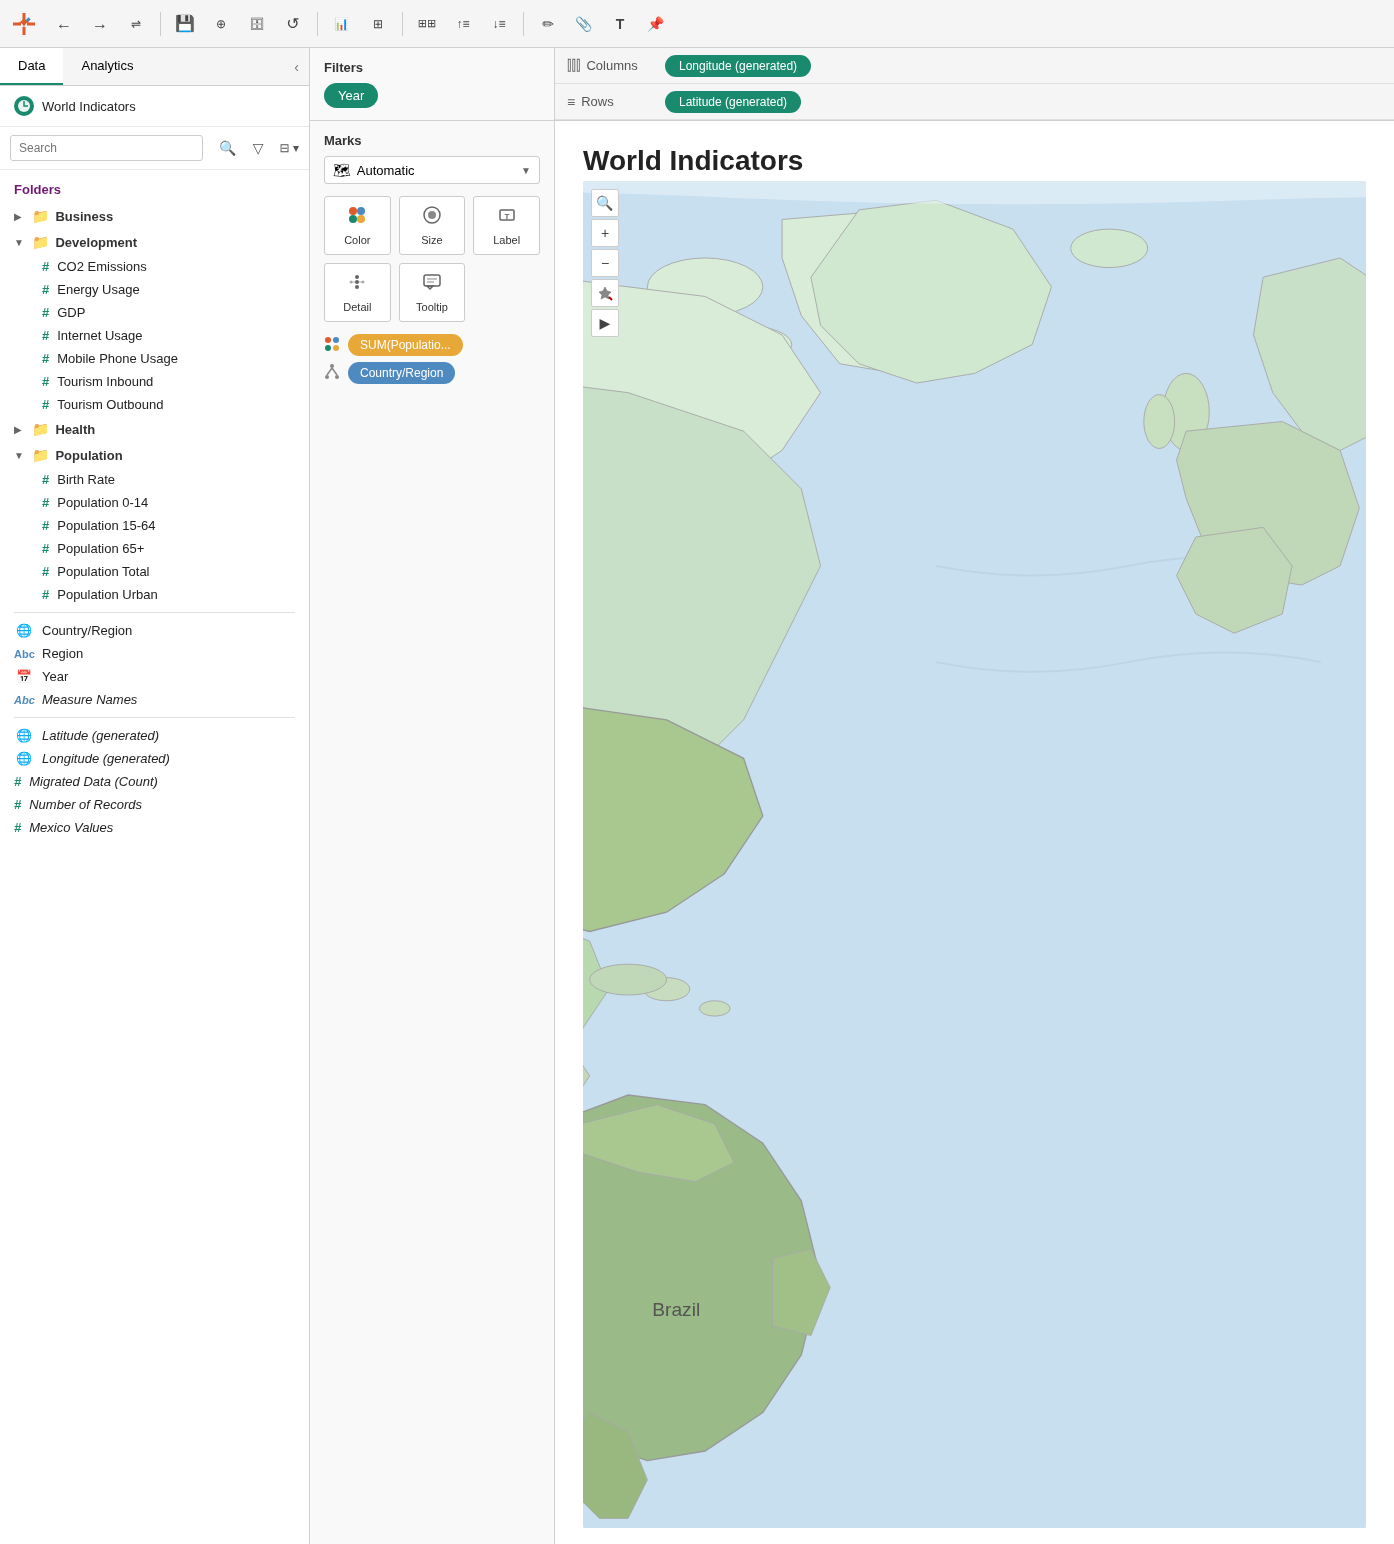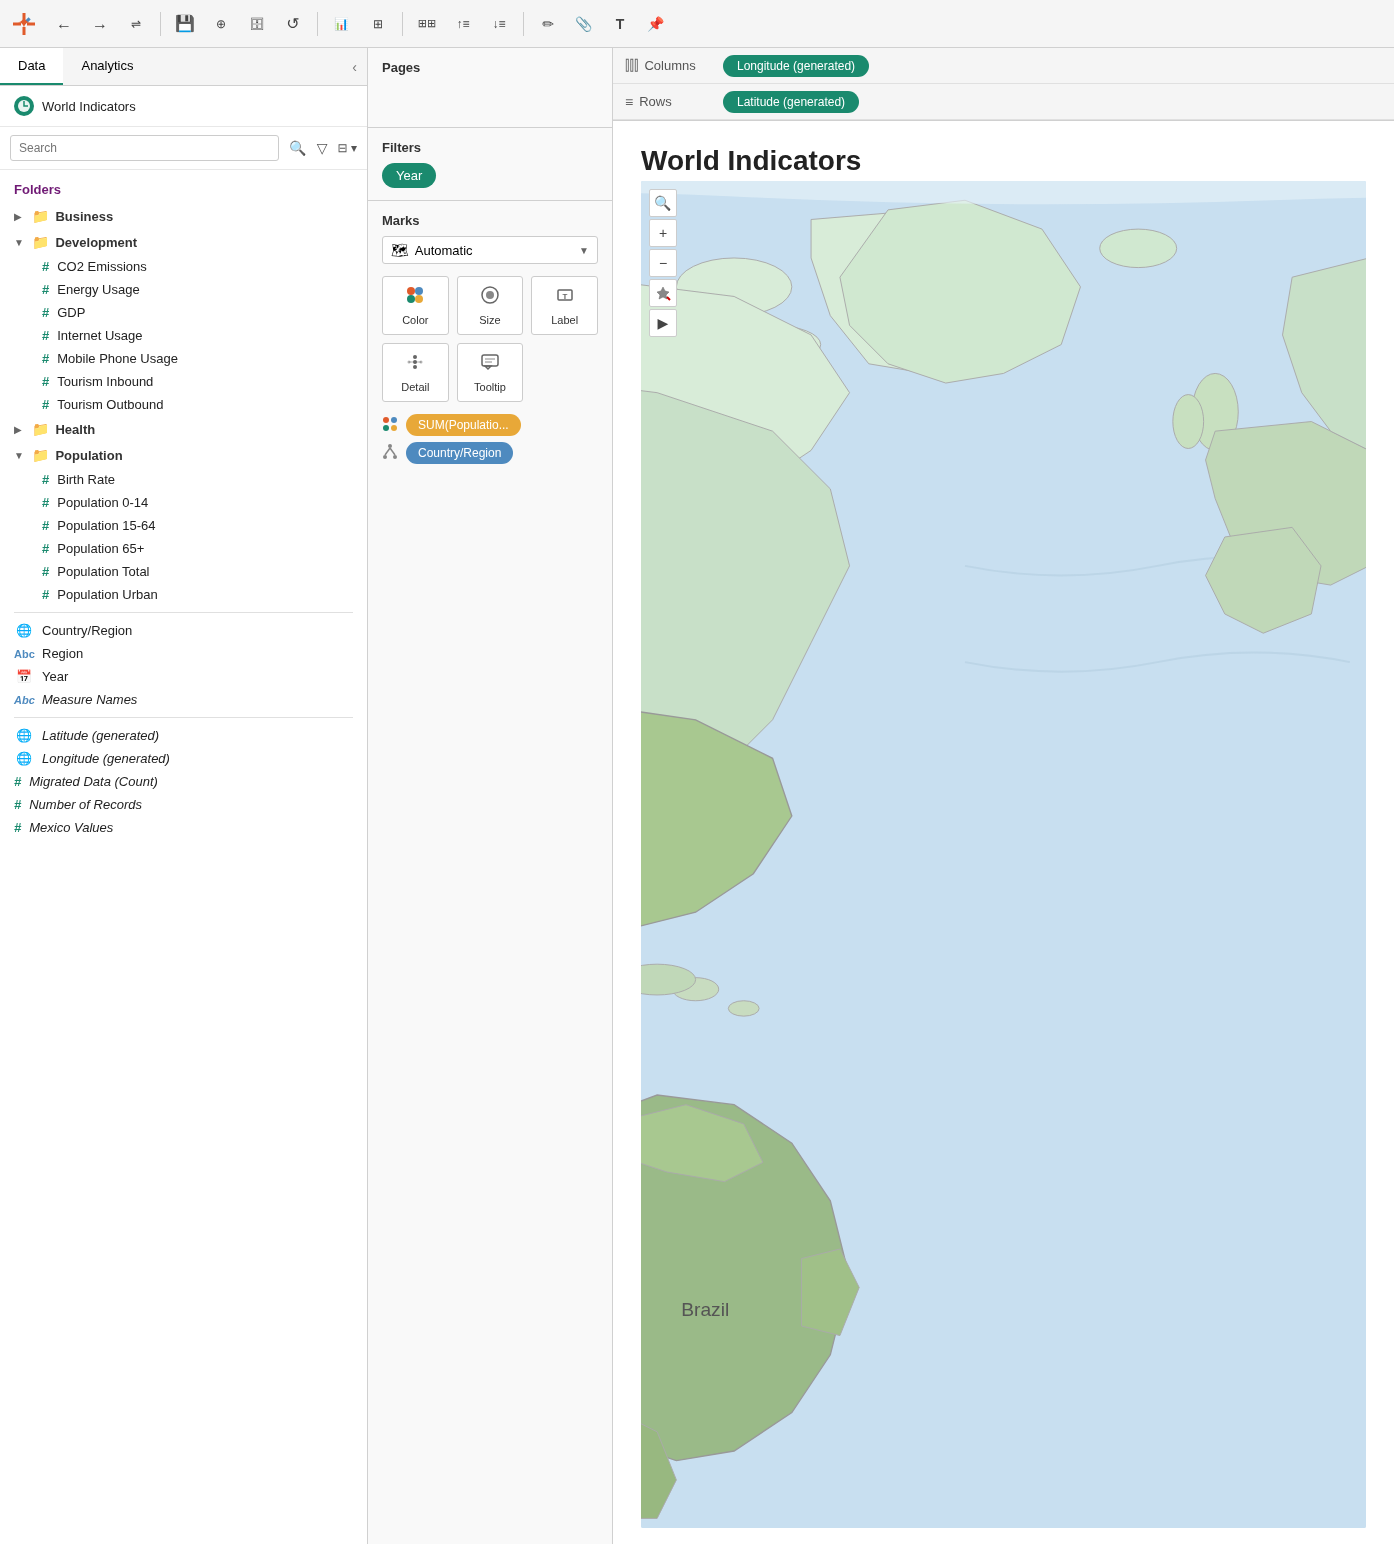--- a/index.html
+++ b/index.html
@@ -33,21 +33,21 @@
 
     
     .main-layout {
       display: flex;
       flex: 1;
       overflow: hidden;
     }
 
     
     .sidebar {
-      width: 368px;
+      width: 310px;
       background: #fff;
       border-right: 1px solid #d0d0d0;
       display: flex;
       flex-direction: column;
       flex-shrink: 0;
       overflow: hidden;
     }
 
     .sidebar-tabs {
       display: flex;
@@ -91,21 +91,21 @@
       display: flex; align-items: center; justify-content: center;
       color: white; font-size: 10px;
       flex-shrink: 0;
     }
     .ds-name { font-size: 13px; color: #222; }
 
     .search-bar {
       display: flex;
       align-items: center;
       padding: 8px 10px;
-      gap: 10px;
+      gap: 16px;
       border-bottom: 1px solid #e8e8e8;
     }
     .search-input {
       flex: 1;
       border: 1px solid #ccc;
       border-radius: 3px;
       padding: 5px 8px;
       font-size: 12px;
       outline: none;
     }
@@ -544,23 +544,20 @@
       </div>
       <div class="dim-row">
         <span class="dim-hash-italic">#</span>
         <span class="dim-name-italic">Mexico Values</span>
       </div>
     </div>
   </div>
 
   <div class="middle-panel">
 
-    <div class="pages-section">
-      <div class="section-label">Pages</div>
-    </div>
 
     <div class="filters-section">
       <div class="section-label">Filters</div>
       <div class="filter-pill">Year</div>
     </div>
 
     <div class="marks-section">
       <div class="section-label">Marks</div>
 
       <div class="marks-dropdown">

